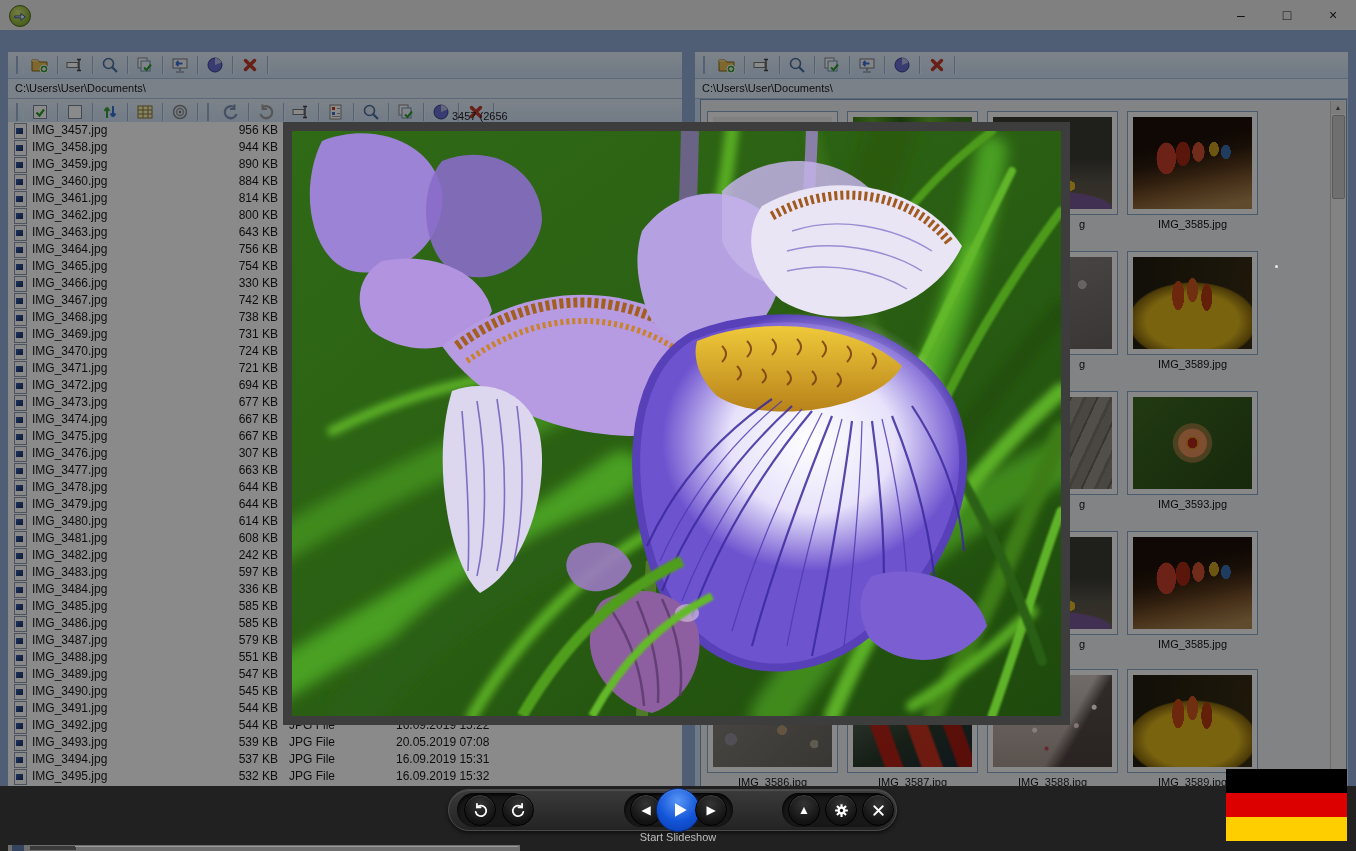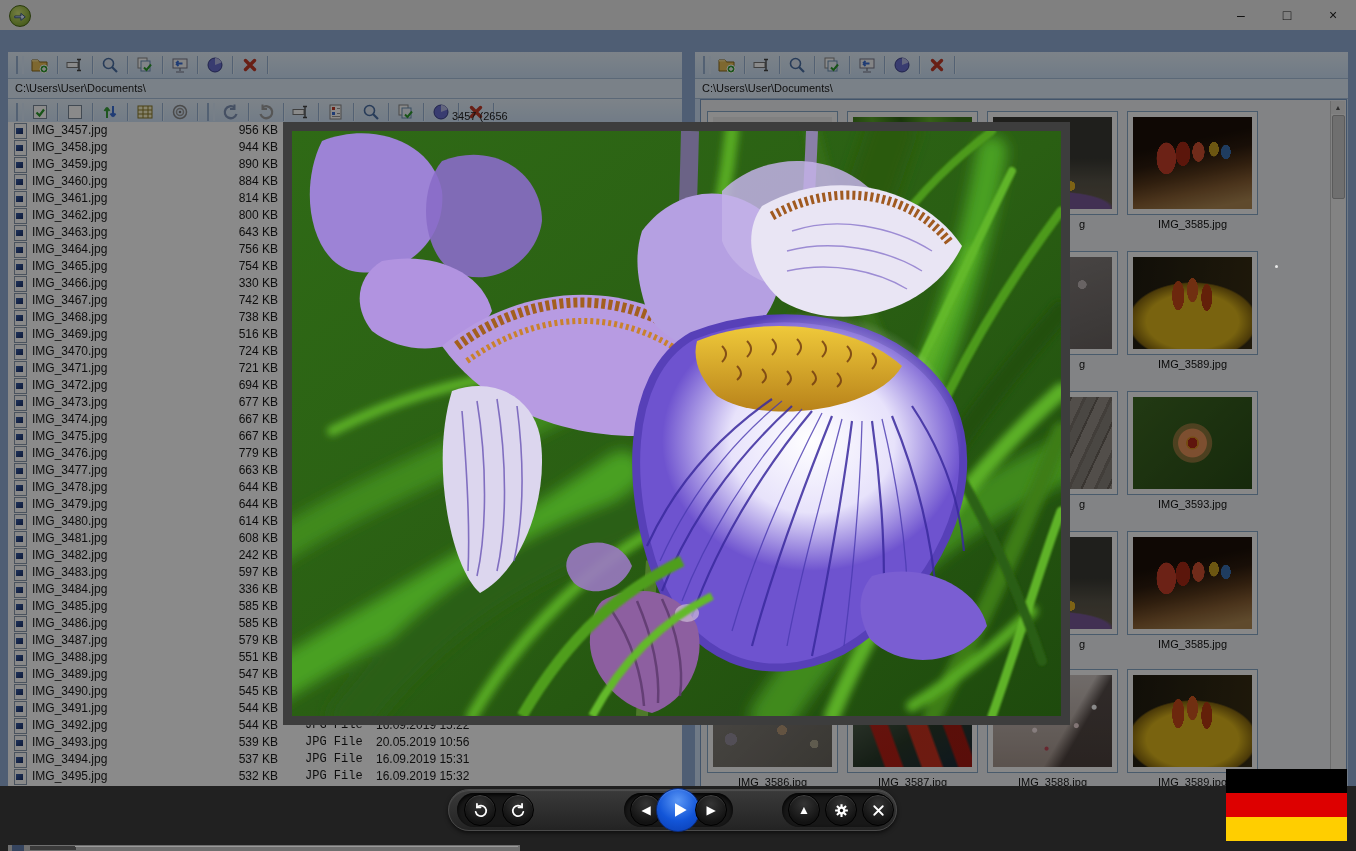--- a/index.html
+++ b/index.html
@@ -27,22 +27,22 @@
     font-size:11px;color:#1a1a1a;line-height:19px;padding-left:7px;}
   
   .filelist{position:absolute;left:0;top:70px;width:674px;height:729px;background:#fff;overflow:hidden;}
   .frow{position:relative;height:17px;line-height:17px;font-size:12px;color:#1a1a1a;white-space:nowrap;}
   .ficon{position:absolute;left:6px;top:1px;width:11px;height:14px;background:#fdfdfd;
     border:1px solid #8a9aae;}
   .ficon::after{content:"";position:absolute;left:1px;top:4px;width:7px;height:6px;
     background:linear-gradient(135deg,#3a5fa8,#1a2f68);}
   .fname{position:absolute;left:24px;}
   .fsize{position:absolute;left:190px;width:80px;text-align:right;}
-  .ftype{position:absolute;left:297px;font-family:Liberation Mono, monospace;}
-  .fdate{position:absolute;left:368px;}
+  .ftype{position:absolute;left:281px;}
+  .fdate{position:absolute;left:388px;}
   .bottom-sliver{position:absolute;left:8px;top:845px;width:512px;height:6px;background:#6f6f6f;z-index:71;}
   .bottom-sliver .mk1{position:absolute;left:4px;top:0;width:12px;height:6px;background:#35445e;}
   .bottom-sliver .mk2{position:absolute;left:22px;top:1px;width:46px;height:4px;background:#3a3a3a;}
   .bottom-sliver .ln{position:absolute;left:67px;top:1px;right:2px;height:1px;background:#9a9a9a;}
   
   .thumb-area{position:absolute;left:5px;top:47px;width:647px;height:752px;background:#f1f3f6;
     border:1px solid #7a9cc4;box-sizing:border-box;}
   .tcell{position:absolute;width:131px;height:104px;background:#fbfbfb;border:1px solid #88a8c8;
     box-sizing:border-box;}
   .timg{position:absolute;left:5px;top:5px;width:119px;height:92px;}
@@ -398,21 +398,21 @@
         <div class="frow">
           <span class="ficon"></span>
           <span class="fname">IMG_3468.jpg</span>
           <span class="fsize">738 KB</span>
           <span class="ftype"></span>
           <span class="fdate"></span>
         </div>
         <div class="frow">
           <span class="ficon"></span>
           <span class="fname">IMG_3469.jpg</span>
-          <span class="fsize">516 KB</span>
+          <span class="fsize">731 KB</span>
           <span class="ftype"></span>
           <span class="fdate"></span>
         </div>
         <div class="frow">
           <span class="ficon"></span>
           <span class="fname">IMG_3470.jpg</span>
           <span class="fsize">724 KB</span>
           <span class="ftype"></span>
           <span class="fdate"></span>
         </div>
@@ -447,21 +447,21 @@
         <div class="frow">
           <span class="ficon"></span>
           <span class="fname">IMG_3475.jpg</span>
           <span class="fsize">667 KB</span>
           <span class="ftype"></span>
           <span class="fdate"></span>
         </div>
         <div class="frow">
           <span class="ficon"></span>
           <span class="fname">IMG_3476.jpg</span>
-          <span class="fsize">779 KB</span>
+          <span class="fsize">307 KB</span>
           <span class="ftype"></span>
           <span class="fdate"></span>
         </div>
         <div class="frow">
           <span class="ficon"></span>
           <span class="fname">IMG_3477.jpg</span>
           <span class="fsize">663 KB</span>
           <span class="ftype"></span>
           <span class="fdate"></span>
         </div>
@@ -568,21 +568,21 @@
           <span class="fname">IMG_3492.jpg</span>
           <span class="fsize">544 KB</span>
           <span class="ftype">JPG File</span>
           <span class="fdate">16.09.2019 15:22</span>
         </div>
         <div class="frow">
           <span class="ficon"></span>
           <span class="fname">IMG_3493.jpg</span>
           <span class="fsize">539 KB</span>
           <span class="ftype">JPG File</span>
-          <span class="fdate">20.05.2019 10:56</span>
+          <span class="fdate">20.05.2019 07:08</span>
         </div>
         <div class="frow">
           <span class="ficon"></span>
           <span class="fname">IMG_3494.jpg</span>
           <span class="fsize">537 KB</span>
           <span class="ftype">JPG File</span>
           <span class="fdate">16.09.2019 15:31</span>
         </div>
         <div class="frow">
           <span class="ficon"></span>
@@ -889,20 +889,21 @@
             </g>
             <circle cx="12" cy="12" r="2.3" fill="#141414"></circle>
           </svg>
         </div>
         <div class="sbtn" style="left: 413px;">
           <svg viewBox="0 0 24 24" stroke="#fff" stroke-width="2.6" stroke-linecap="round">
             <path d="M6 6l12 12M18 6L6 18"></path>
           </svg>
         </div>
       </div>
+    <div class="tooltip">Start Slideshow</div>
   </div>
 
   <div class="bottom-sliver">
     <div class="mk1"></div>
     <div class="mk2"></div>
     <div class="ln"></div>
   </div>
 
   <div class="flag">
     <div style="background: rgb(0, 0, 0);"></div>

